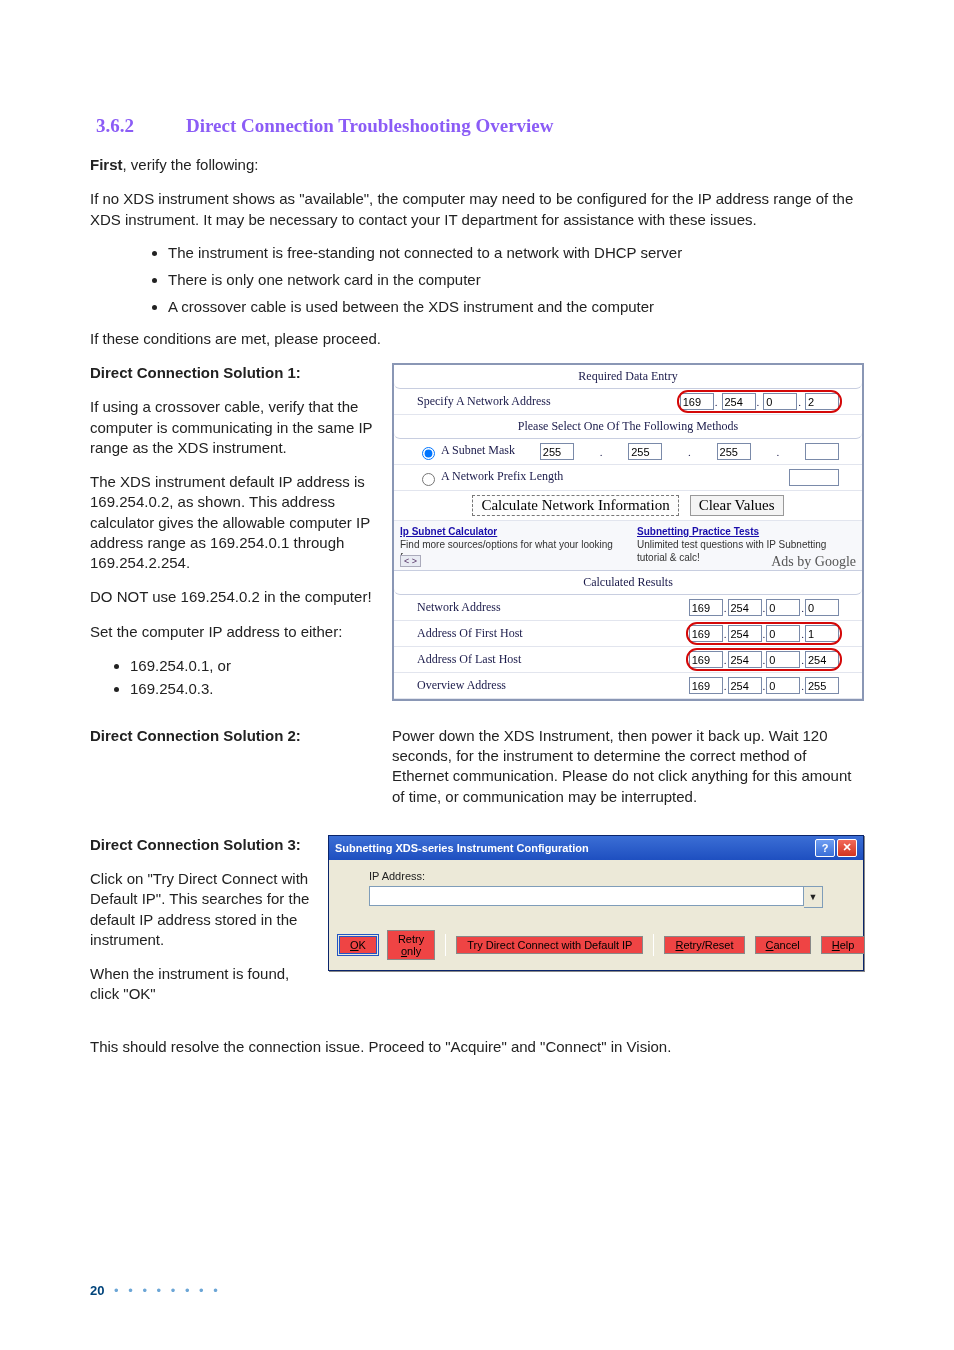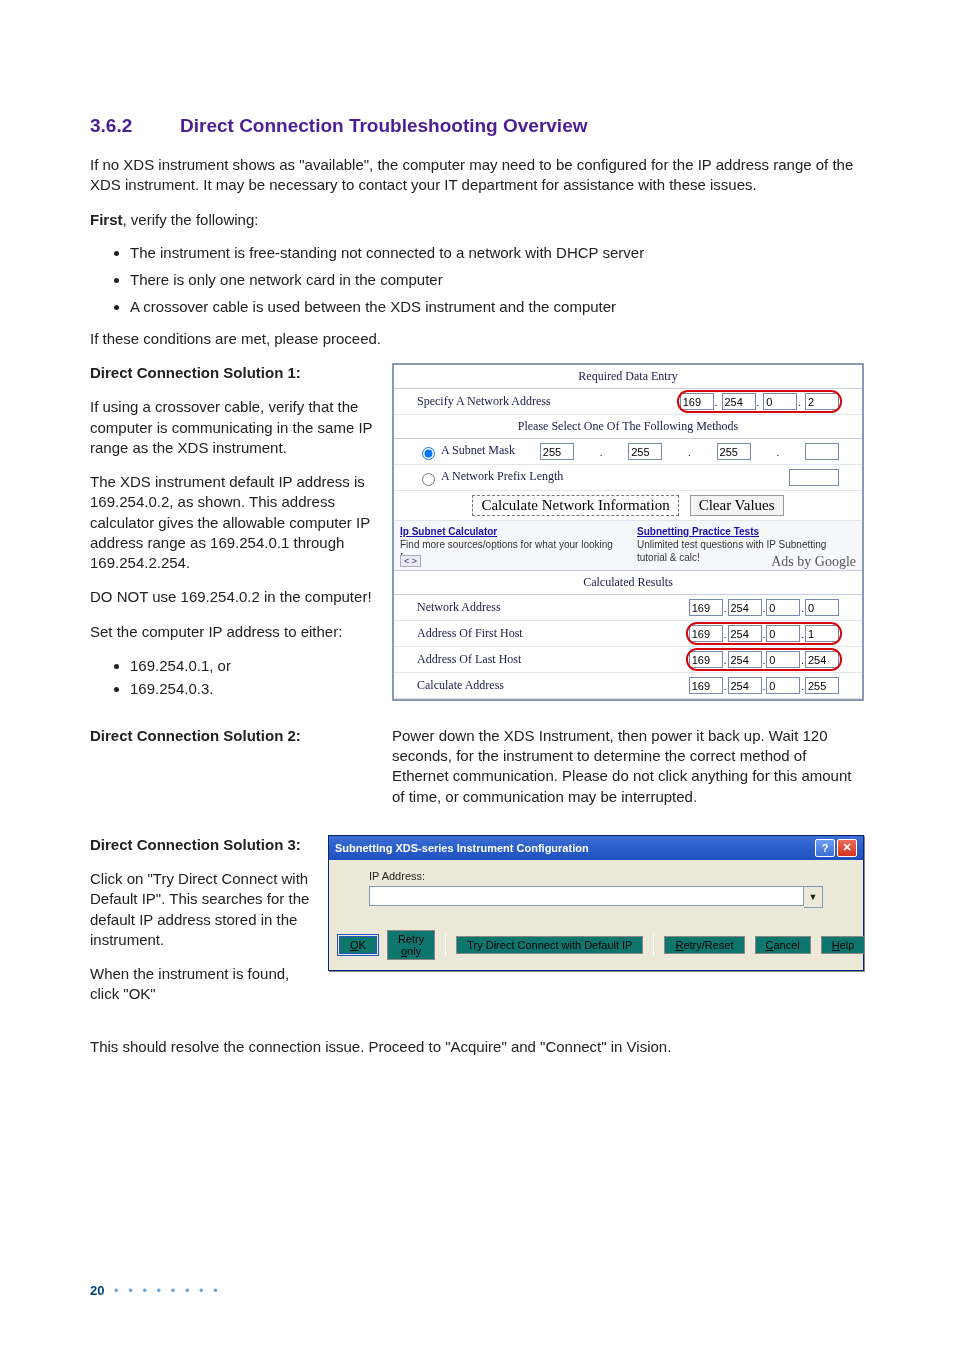--- a/index.html
+++ b/index.html
@@ -10,32 +10,33 @@
     background: #fff;
   }
   .page {
     width: 954px;
     min-height: 1350px;
     box-sizing: border-box;
     padding: 115px 90px 50px 90px;
     position: relative;
   }
   h2.section-title {
-    color: #4c1d95;
+    color: #8b5cf6;
     font-size: 19px;
     font-weight: bold;
-    margin: 0 0 18px 0;
+    margin: 0 0 18px 6px;
+    font-family: Liberation Serif, serif;
   }
   .section-number {
     display: inline-block;
     width: 90px;
   }
   p { margin: 0 0 14px 0; line-height: 1.35; }
   ul.bullets { margin: 0 0 14px 40px; padding: 0; }
-  ul.bullets li { margin-bottom: 10px; list-style: disc; }
+  ul.bullets li { margin-bottom: 10px; list-style: disc; margin-left: 38px; }
   .bold { font-weight: bold; }
   .two-col {
     display: flex;
     align-items: flex-start;
     gap: 12px;
     margin-bottom: 14px;
   }
   .left-text { flex: 0 0 290px; }
   .inner-list { margin-left: 40px; padding: 0; }
   .inner-list li { list-style: disc; margin-bottom: 6px; }
@@ -46,20 +47,21 @@
     border: 2px solid #8a97b5;
     background: #fff;
     font-family: "Times New Roman", serif;
     font-size: 12px;
     color: #1a1a4a;
   }
   .calc-head {
     text-align: center;
     padding: 4px;
     border-bottom: 1px solid #c8cee0;
+    border-radius: 6px;
   }
   .calc-row {
     display: flex;
     align-items: center;
     padding: 4px 23px;
     border-bottom: 1px solid #e2e5ee;
     gap: 4px;
     justify-content: space-between;
   }
   .calc-row .lbl { flex: 1; }
@@ -171,21 +173,21 @@
     font-size: 9px;
   }
   .dlg-buttons {
     display: flex;
     gap: 10px;
     padding: 4px 10px 10px 10px;
     align-items: center;
   }
   .dlg-btn {
     border: 1px solid #888;
-    background: #0f766e;
+    background: #ef4444;
     font-size: 11px;
     padding: 2px 10px;
     font-family: Tahoma, sans-serif;
   }
   .dlg-btn.wide { flex: 0 0 auto; }
   .dlg-btn.current { outline: 1px solid #2355c4; outline-offset: 1px; border-color:#2355c4; }
   .sep {
     width: 1px;
     height: 22px;
     background: #aaa;
@@ -203,23 +205,23 @@
   .underline-accesskey { text-decoration: underline; }
 </style>
 </head>
 <body>
 
 <div class="page">
   <h2 class="section-title">
     <span class="section-number">3.6.2</span><span>Direct Connection Troubleshooting Overview</span>
   </h2>
 
+  <p><span class="bold">First</span><span>, verify the following:</span></p>
+
   <p>If no XDS instrument shows as "available", the computer may need to be configured for the IP address range of the XDS instrument. It may be necessary to contact your IT department for assistance with these issues.</p>
-
-  <p><span class="bold">First</span><span>, verify the following:</span></p>
 
   <ul class="bullets">
     <li>The instrument is free-standing not connected to a network with DHCP server</li>
     <li>There is only one network card in the computer</li>
     <li>A crossover cable is used between the XDS instrument and the computer</li>
   </ul>
 
   <p>If these conditions are met, please proceed.</p>
 
   <div class="two-col">
@@ -285,21 +287,21 @@
           </div>
           <div class="calc-row">
             <span class="lbl">Address Of First Host</span>
             <span class="red-box"><input class="ip-field" value="169" style=""><span class="dot">.</span><input class="ip-field" value="254" style=""><span class="dot">.</span><input class="ip-field" value="0" style=""><span class="dot">.</span><input class="ip-field" value="1" style=""></span>
           </div>
           <div class="calc-row">
             <span class="lbl">Address Of Last Host</span>
             <span class="red-box"><input class="ip-field" value="169" style=""><span class="dot">.</span><input class="ip-field" value="254" style=""><span class="dot">.</span><input class="ip-field" value="0" style=""><span class="dot">.</span><input class="ip-field" value="254" style=""></span>
           </div>
           <div class="calc-row">
-            <span class="lbl">Calculate Address</span>
+            <span class="lbl">Overview Address</span>
             <span><input class="ip-field" value="169" style=""><span class="dot">.</span><input class="ip-field" value="254" style=""><span class="dot">.</span><input class="ip-field" value="0" style=""><span class="dot">.</span><input class="ip-field" value="255" style=""></span>
           </div>
         </div>
     </div>
   </div>
 
   <div class="two-col">
     <div class="left-text">
       <p class="bold">Direct Connection Solution 2:</p>
     </div>

